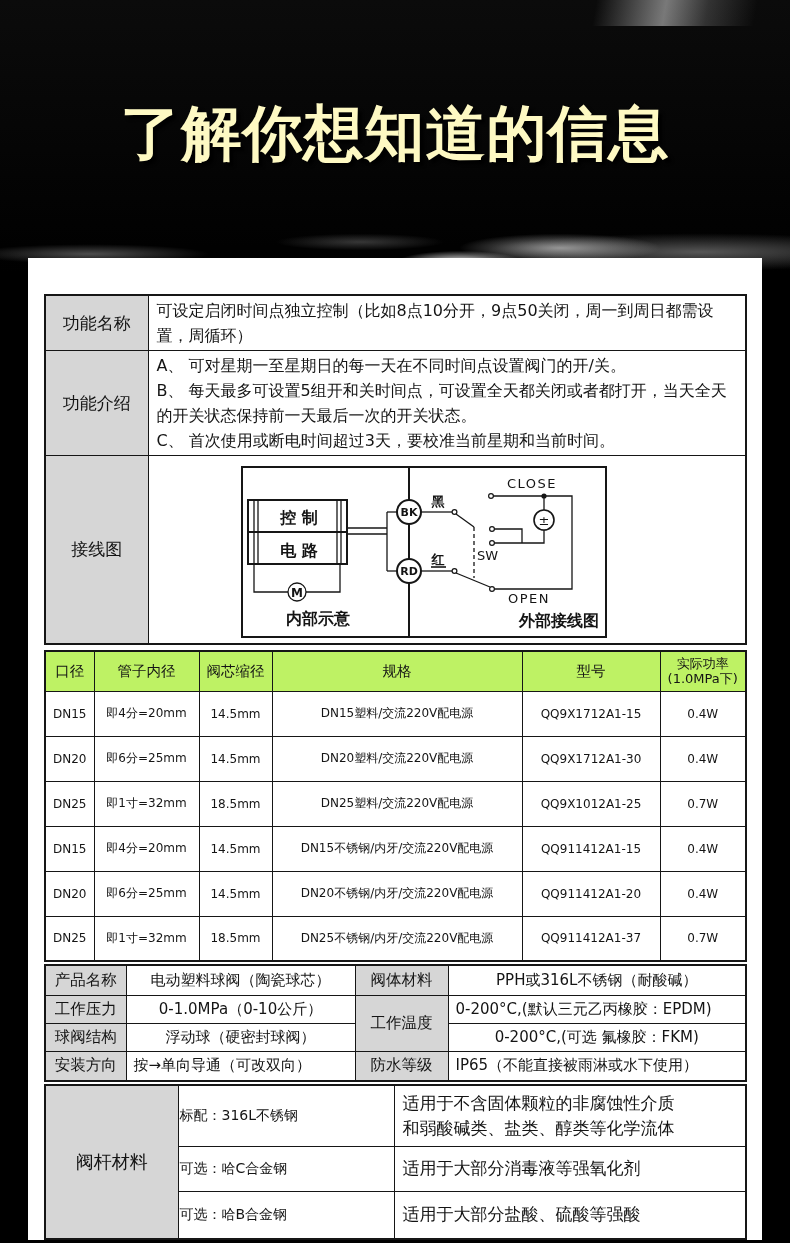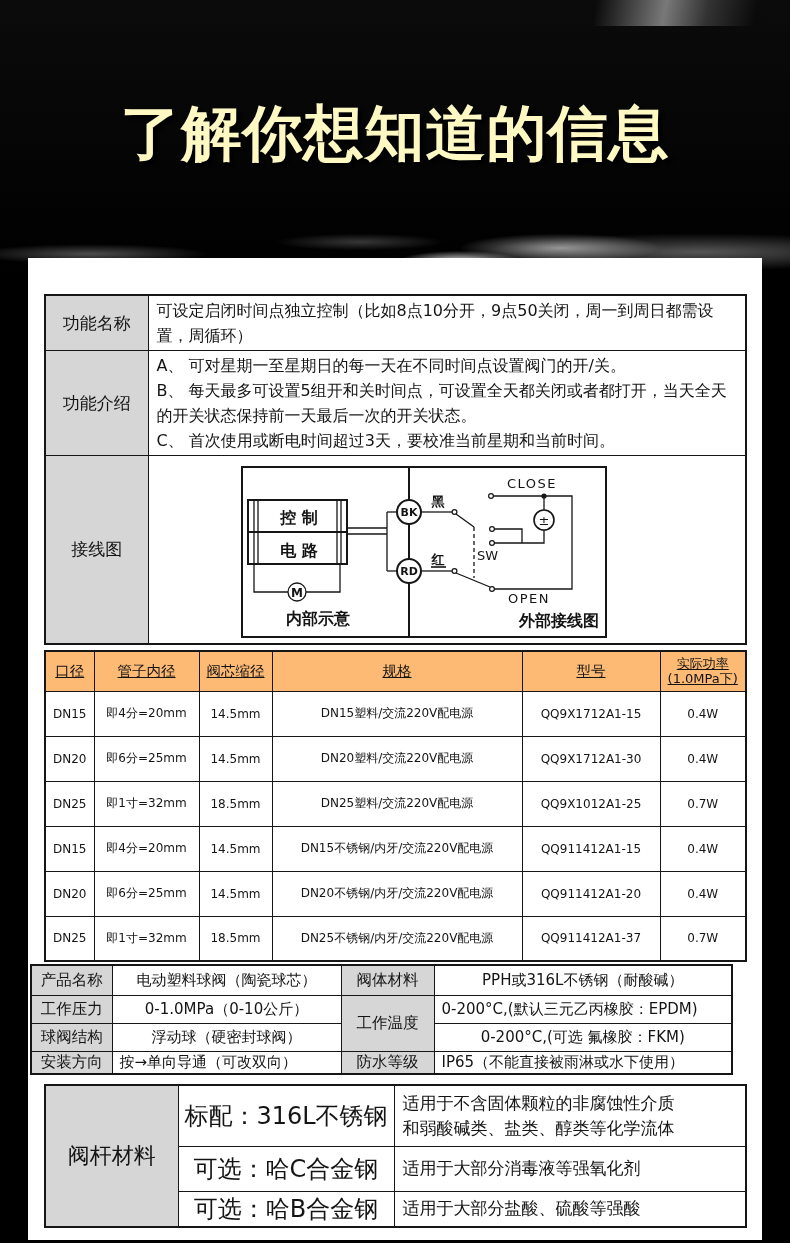--- a/index.html
+++ b/index.html
@@ -40,34 +40,34 @@
   .val{vertical-align:middle;}
 
   
   .t1{left:16px;top:36px;width:701px;padding-left:36px;}
   .t1 .val{padding:2px 8px;font-size:16px;line-height:25px;}
   .t1 .diagram-cell{padding:0;vertical-align:top;}
 
   
   .t2{left:16px;top:392px;width:701px;}
   .t2 td{text-align:center;vertical-align:middle;font-size:12px;padding:0 2px;}
-  .t2 .hd{background:#fdba74;font-size:14.5px;text-decoration:underline;}
+  .t2 .hd{background:#bef264;font-size:14.5px;}
   .t2 .hd .sub{font-size:13px;line-height:15px;}
 
   
-  .t3{left:2px;top:706px;width:701px;border-radius:31px;}
+  .t3{left:16px;top:706px;width:701px;border-radius:31px;}
   .t3 td{font-size:15px;text-align:center;vertical-align:middle;padding:0 4px;}
   .t3 .lbl{font-size:15.5px;}
   .t3 .left{text-align:left;padding-left:7px;}
 
   
   .t4{left:16px;top:826px;width:701px;}
   .t4 td{vertical-align:middle;}
-  .t4 .lbl{font-size:22px;}
-  .t4 .mid{text-align:center;font-size:24px;margin-left:32px;}
+  .t4 .lbl{font-size:18px;}
+  .t4 .mid{text-align:left;font-size:14px;margin-left:32px;}
   .t4 .use{font-size:17px;line-height:25px;padding:2px 8px;text-align:left;}
 
   svg text{fill:#141414;font-family:"DejaVu Sans","Liberation Sans",sans-serif;}
 </style>
 </head>
 <body>
 
 <div class="bg"></div>
 <div class="corner-streak"></div>
 <div class="water"></div>
@@ -250,21 +250,21 @@
       <td class="lbl">工作压力</td>
       <td>0-1.0MPa（0-10公斤）</td>
       <td class="lbl" rowspan="2">工作温度</td>
       <td class="left">0-200°C,(默认三元乙丙橡胶：EPDM)</td>
     </tr>
     <tr style="height:28px">
       <td class="lbl">球阀结构</td>
       <td>浮动球（硬密封球阀）</td>
       <td>0-200°C,(可选 氟橡胶：FKM)</td>
     </tr>
-    <tr style="height:22px">
+    <tr style="height:30px">
       <td class="lbl">安装方向</td>
       <td class="left">按→单向导通（可改双向）</td>
       <td class="lbl">防水等级</td>
       <td class="left">IP65（不能直接被雨淋或水下使用）</td>
     </tr>
   </tbody>
     </table>
 
   <table class="t4">
     <colgroup>
@@ -278,20 +278,20 @@
       <td class="mid">标配：316L不锈钢</td>
       <td class="use">
         <div>适用于不含固体颗粒的非腐蚀性介质</div>
         <div>和弱酸碱类、盐类、醇类等化学流体</div>
       </td>
     </tr>
     <tr style="height:45px">
       <td class="mid">可选：哈C合金钢</td>
       <td class="use">适用于大部分消毒液等强氧化剂</td>
     </tr>
-    <tr style="height:32px">
+    <tr style="height:48px">
       <td class="mid">可选：哈B合金钢</td>
       <td class="use">适用于大部分盐酸、硫酸等强酸</td>
     </tr>
   </tbody>
     </table>
 
 </div>
 
 </body></html>

